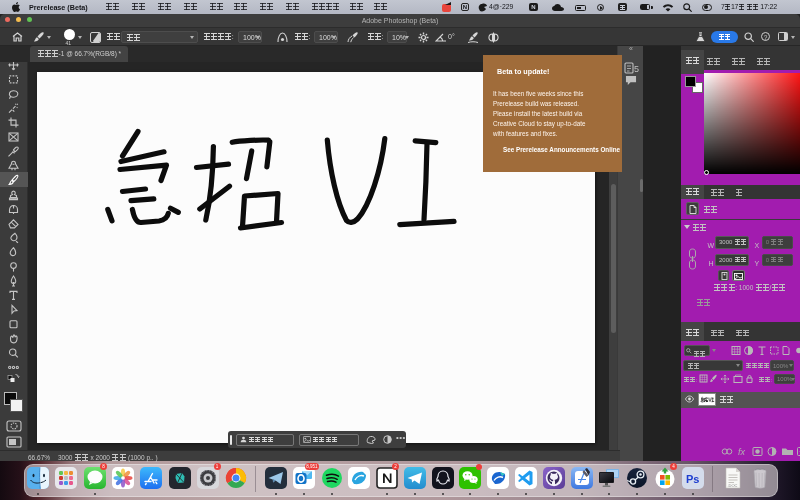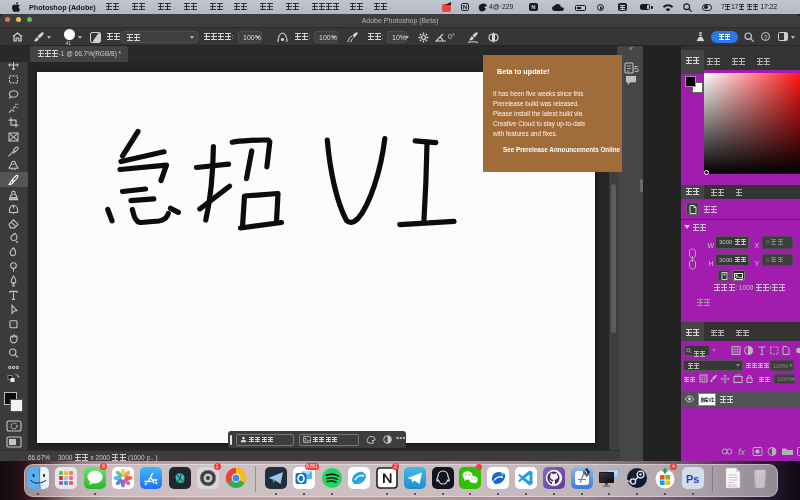--- a/index.html
+++ b/index.html
@@ -700,21 +700,21 @@
 </div>
 </div>
 <div class="ab" id="status">
     <span style="position:absolute;left:28px;top:3px">66.67%</span>
     <span style="position:absolute;left:58px;top:3px">3000 <span class="k"></span><span class="k"></span> x 2000 <span class="k"></span><span class="k"></span> (1000 p.. )</span>
   </div>
 <div class="ab" id="menubar">
 <svg class="ab" style="left:11.5px;top:2.2px" width="8" height="10" viewBox="0 0 814 1000">
       <path fill="#1a1a1a" d="M788.1 340.9c-5.8 4.5-108.2 62.2-108.2 190.5 0 148.4 130.3 200.9 134.2 202.2-.6 3.2-20.7 71.9-68.7 141.9-42.8 61.6-87.5 123.1-155.5 123.1s-85.5-39.5-164-39.5c-76.5 0-103.7 40.8-165.9 40.8s-105.6-57-155.5-127C46.7 790.7 0 663 0 541.8c0-194.4 126.4-297.5 250.8-297.5 66.1 0 121.2 43.4 162.7 43.4 39.5 0 101.1-46 176.3-46 28.5 0 130.9 2.6 198.3 99.2zm-234-181.5c31.1-36.9 53.1-88.1 53.1-139.3 0-7.1-.6-14.3-1.9-20.1-50.6 1.9-110.8 33.7-147.1 75.8-28.5 32.4-55.1 83.6-55.1 135.5 0 7.8 1.3 15.6 1.9 18.1 3.2.6 8.4 1.3 13.6 1.3 45.4 0 102.5-30.4 135.5-71.3z"></path>
     </svg>
-<b class="it" style="left:29px;font-size:7.2px">Photoshop (Adobe)</b>
+<b class="it" style="left:29px;font-size:7.2px">Prerelease (Beta)</b>
 <span class="it" style="left:105px"><i class="k"></i><i class="k"></i></span>
 <span class="it" style="left:131px"><i class="k"></i><i class="k"></i></span>
 <span class="it" style="left:157px"><i class="k"></i><i class="k"></i></span>
 <span class="it" style="left:183px"><i class="k"></i><i class="k"></i></span>
 <span class="it" style="left:209px"><i class="k"></i><i class="k"></i></span>
 <span class="it" style="left:233px"><i class="k"></i><i class="k"></i></span>
 <span class="it" style="left:259px"><i class="k"></i><i class="k"></i></span>
 <span class="it" style="left:285px"><i class="k"></i><i class="k"></i></span>
 <span class="it" style="left:311px"><i class="k"></i><i class="k"></i><i class="k"></i><i class="k"></i></span>
 <span class="it" style="left:349px"><i class="k"></i><i class="k"></i></span>

